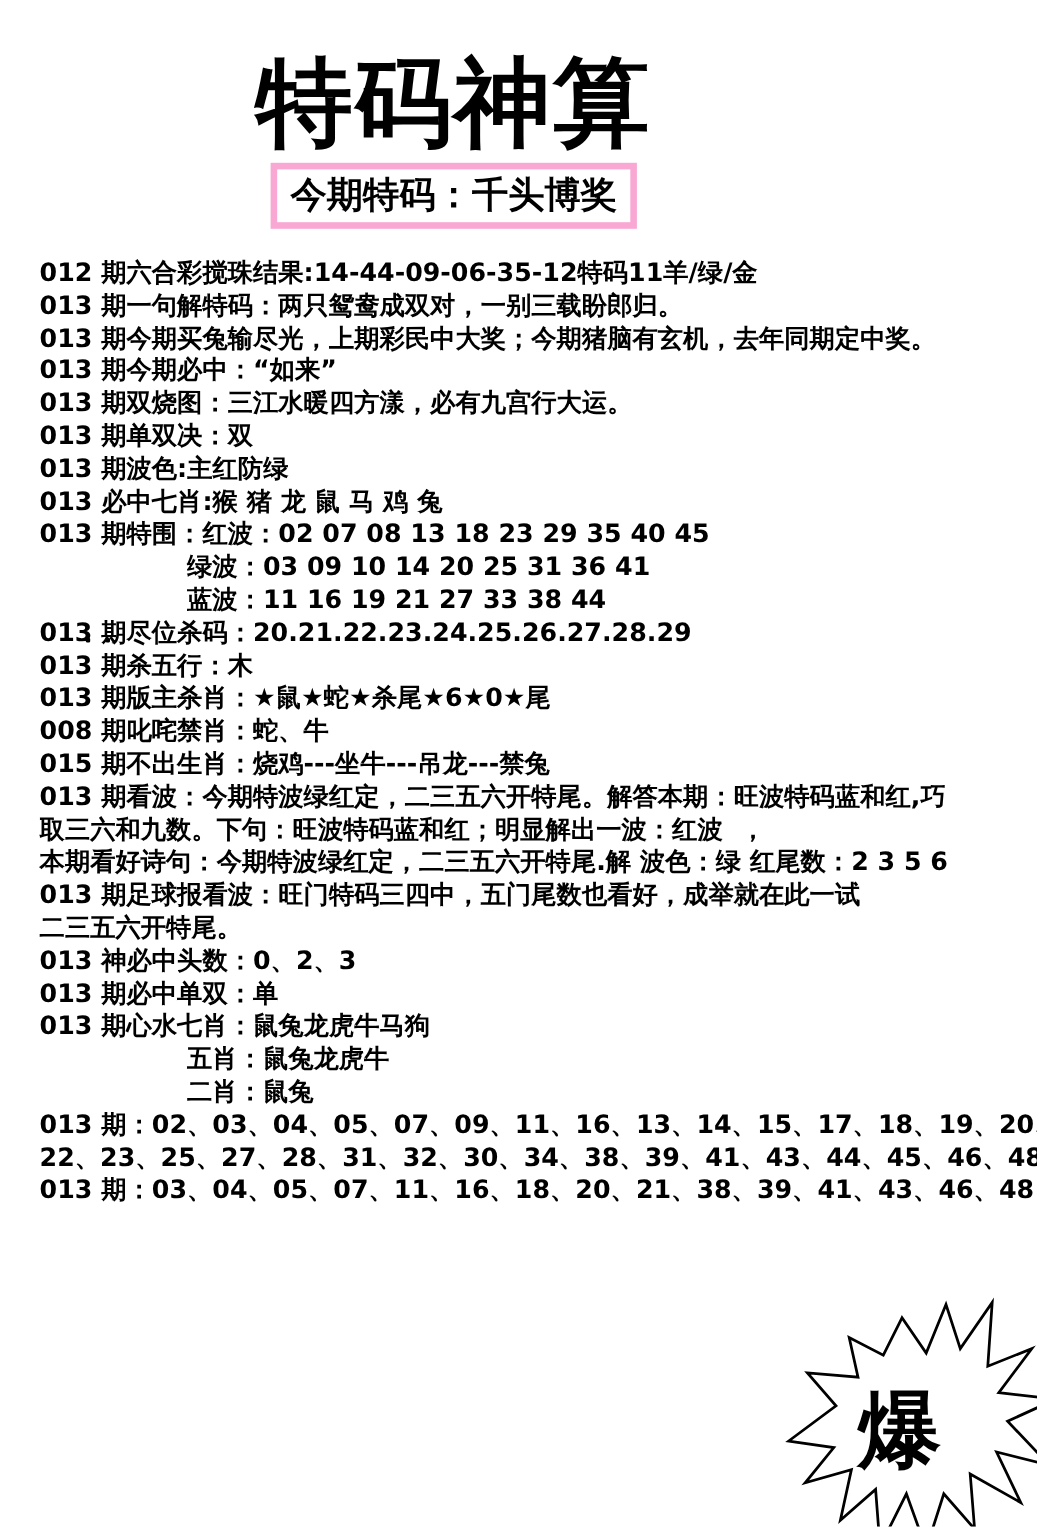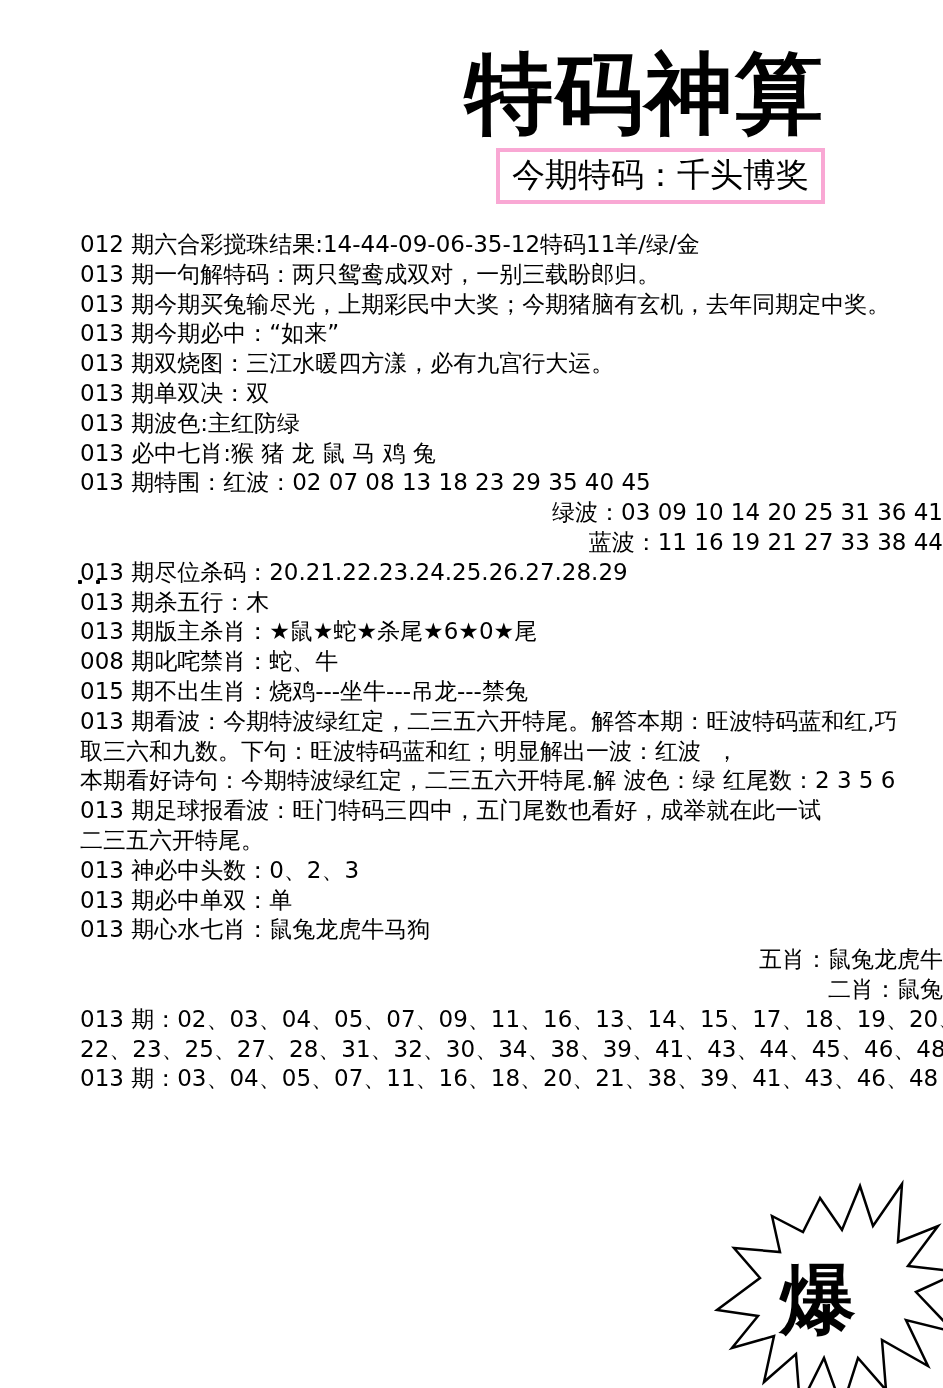--- a/index.html
+++ b/index.html
@@ -1,38 +1,38 @@
 <!DOCTYPE html>
 <html><head>
 <meta charset="utf-8">
 <style>
   html,body{margin:0;padding:0;}
   body{
     width:943px;height:1388px;position:relative;overflow:hidden;
     background:#ffffff;color:#000;
     font-family:"DejaVu Sans","Liberation Sans",sans-serif;
   }
-  .center-col{width:825px;text-align:right;}
+  .center-col{width:825px;text-align:center;}
   .page-title{
     margin:44px 0 0 0;
     font-size:88px;line-height:100px;font-weight:bold;
     letter-spacing:2px;white-space:nowrap;
   }
   .issue-box{
     display:inline-block;margin-top:4px;
-    border:4px solid #f9a8d4;background:#fff;
+    border:6px solid #f9a8d4;background:#fff;
     padding:1px 12px 3px 12px;
-    font-size:33px;line-height:44px;font-weight:normal;white-space:nowrap;
+    font-size:33px;line-height:44px;font-weight:bold;white-space:nowrap;
   }
   .content{
-    margin-top:26px;padding-left:80px;
-    font-size:23px;line-height:29.8px;font-weight:normal;
+    margin-top:26px;padding-left:36px;
+    font-size:23px;line-height:29.8px;font-weight:bold;
   }
   .line{white-space:pre;}
-  .line.indent{padding-left:134px;text-align:right;}
+  .line.indent{padding-left:134px;}
   .stray-dots{position:absolute;left:78px;top:580px;width:26px;height:5px;}
   .stray-dots .dot{
     position:absolute;top:0;width:4px;height:4px;background:#000;border-radius:1px;
   }
   .stray-dots .dot.d2{left:18px;}
   .burst{position:absolute;left:700px;top:1168px;width:243px;height:220px;}
   .burst svg{display:block;}
   .burst text{
     font-family:"DejaVu Sans","Liberation Sans",sans-serif;
     font-size:76px;font-weight:bold;fill:#000;

